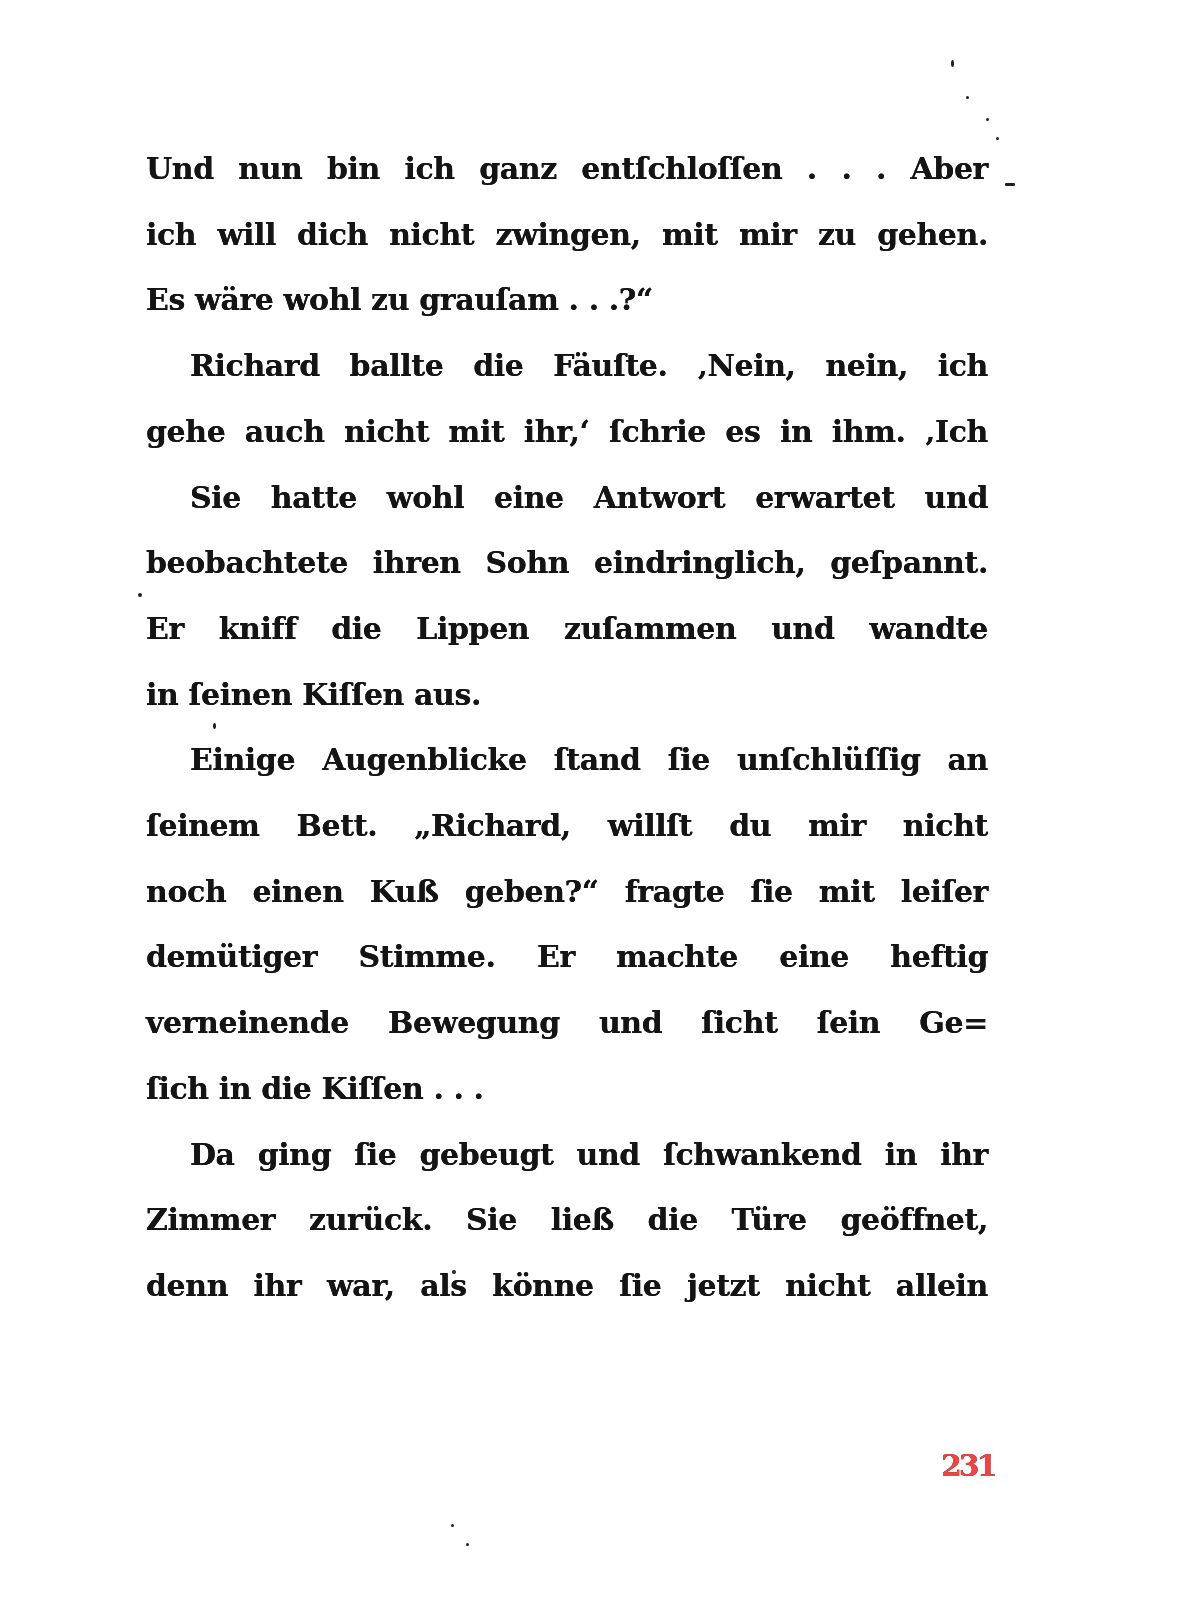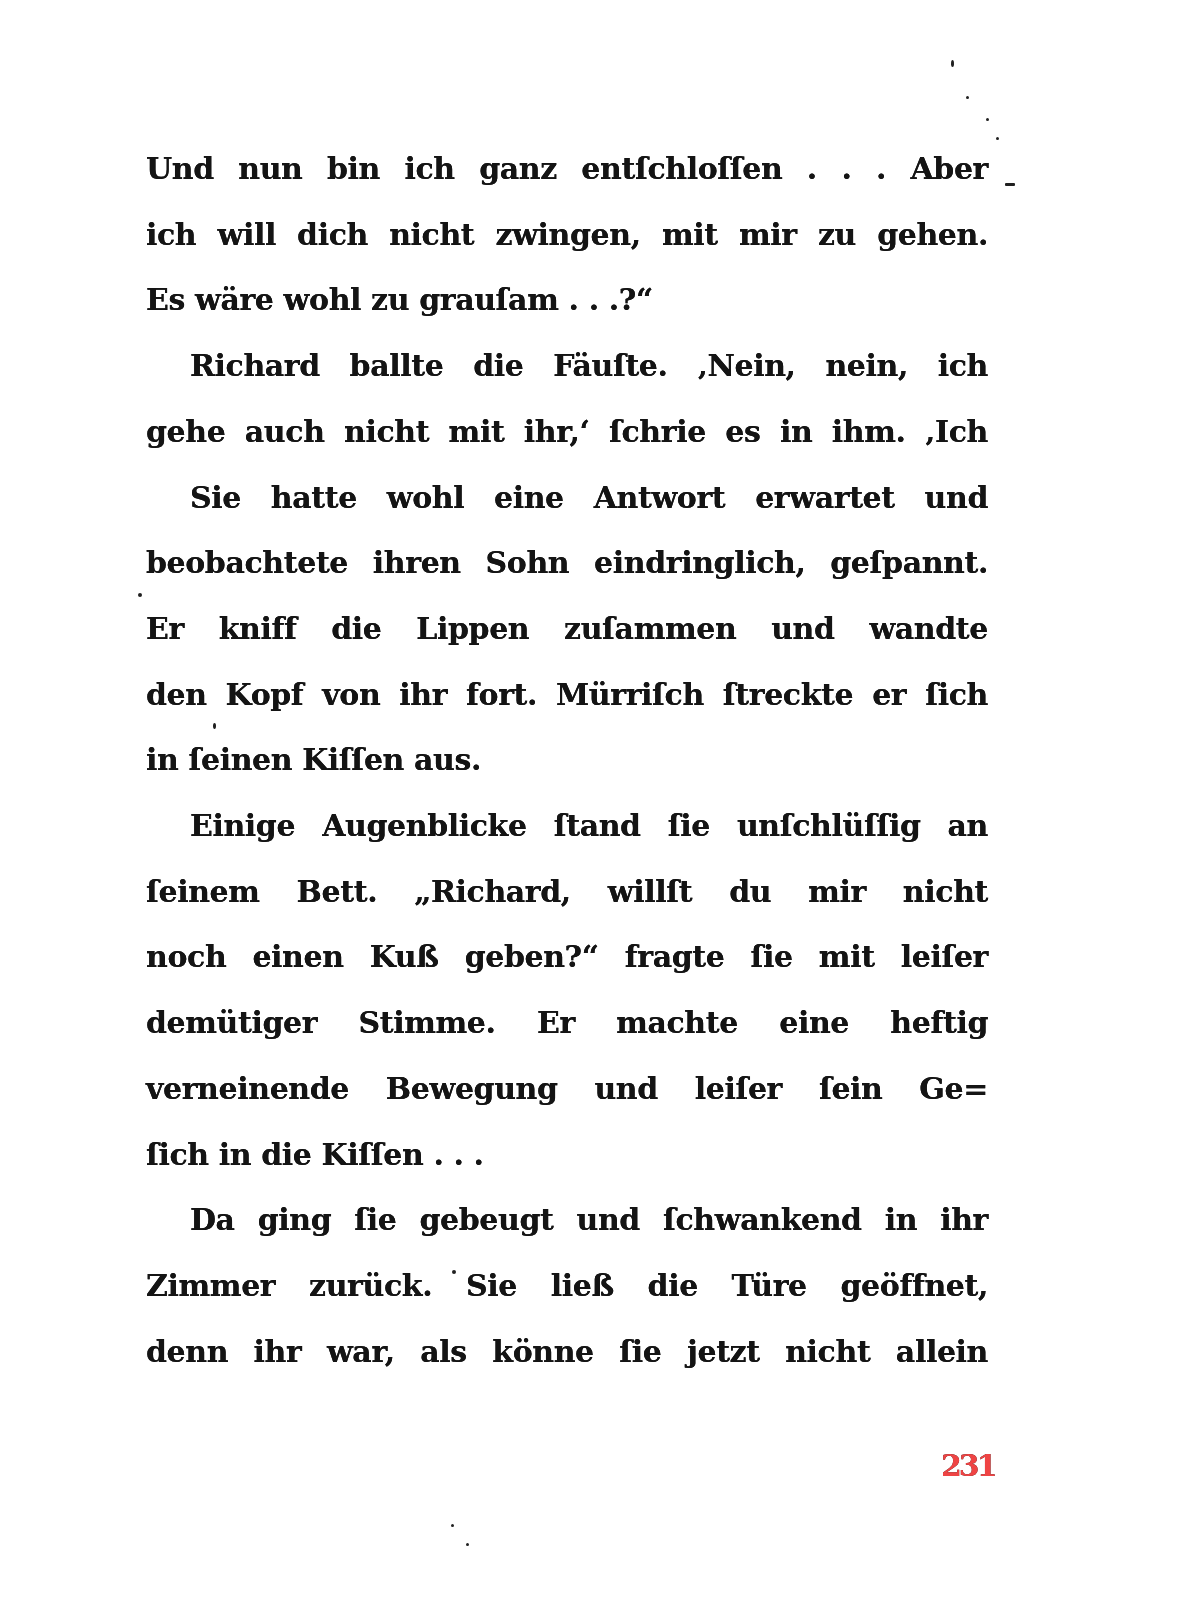--- a/index.html
+++ b/index.html
@@ -69,30 +69,29 @@
 
     <div class="paragraph">
       <div class="line indent">Richard ballte die Fäuſte.  ‚Nein, nein, ich</div>
       <div class="line">gehe auch nicht mit ihr,‘ ſchrie es in ihm.  ‚Ich</div>
     </div>
 
     <div class="paragraph">
       <div class="line indent">Sie hatte wohl eine Antwort erwartet und</div>
       <div class="line">beobachtete ihren Sohn eindringlich, geſpannt.</div>
       <div class="line">Er kniff die Lippen zuſammen und wandte</div>
-      <div class="line">den Kopf von ihr fort.  Mürriſch ſtreckte er ſich</div>
       <div class="line short">in ſeinen Kiſſen aus.</div>
     </div>
 
     <div class="paragraph">
       <div class="line indent">Einige Augenblicke ſtand ſie unſchlüſſig an</div>
       <div class="line">ſeinem Bett.  „Richard, willſt du mir nicht</div>
       <div class="line">noch einen Kuß geben?“ fragte ſie mit leiſer</div>
       <div class="line">demütiger Stimme.  Er machte eine heftig</div>
-      <div class="line">verneinende Bewegung und leiſer ſein Ge=</div>
+      <div class="line">verneinende Bewegung und ſicht ſein Ge=</div>
       <div class="line short">ſich in die Kiſſen . . .</div>
     </div>
 
     <div class="paragraph">
       <div class="line indent">Da ging ſie gebeugt und ſchwankend in ihr</div>
       <div class="line">Zimmer zurück.  Sie ließ die Türe geöffnet,</div>
       <div class="line">denn ihr war, als könne ſie jetzt nicht allein</div>
     </div>
 
   </div>

